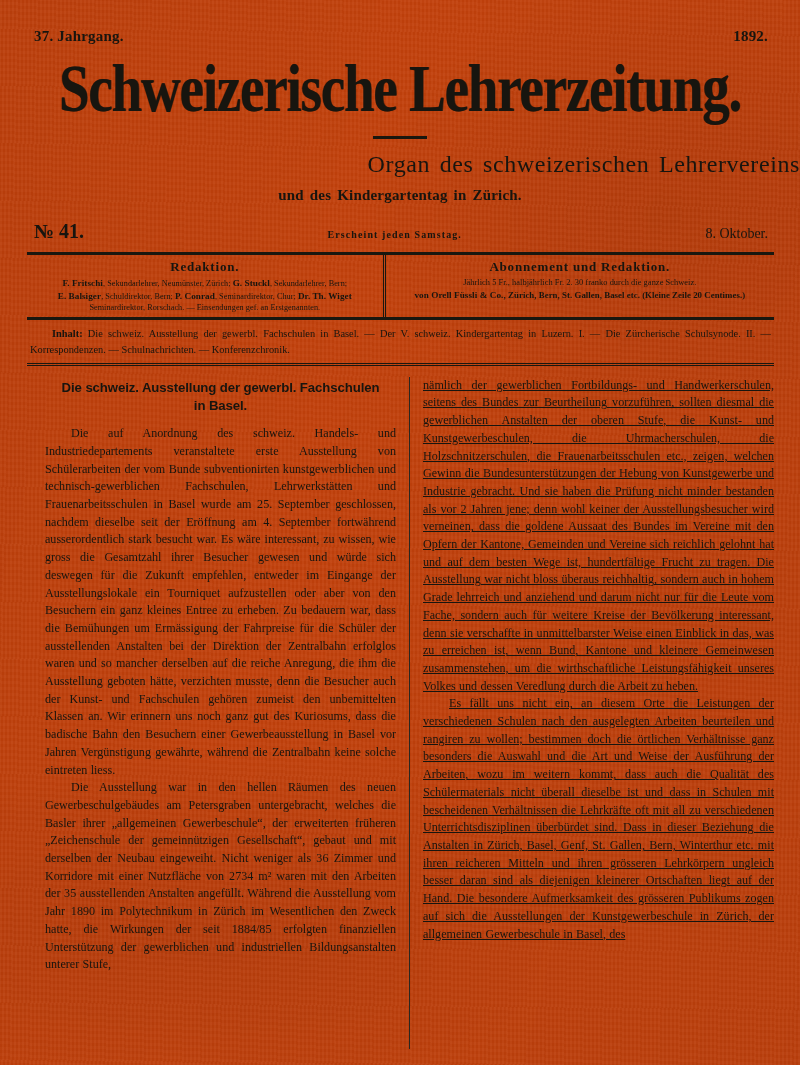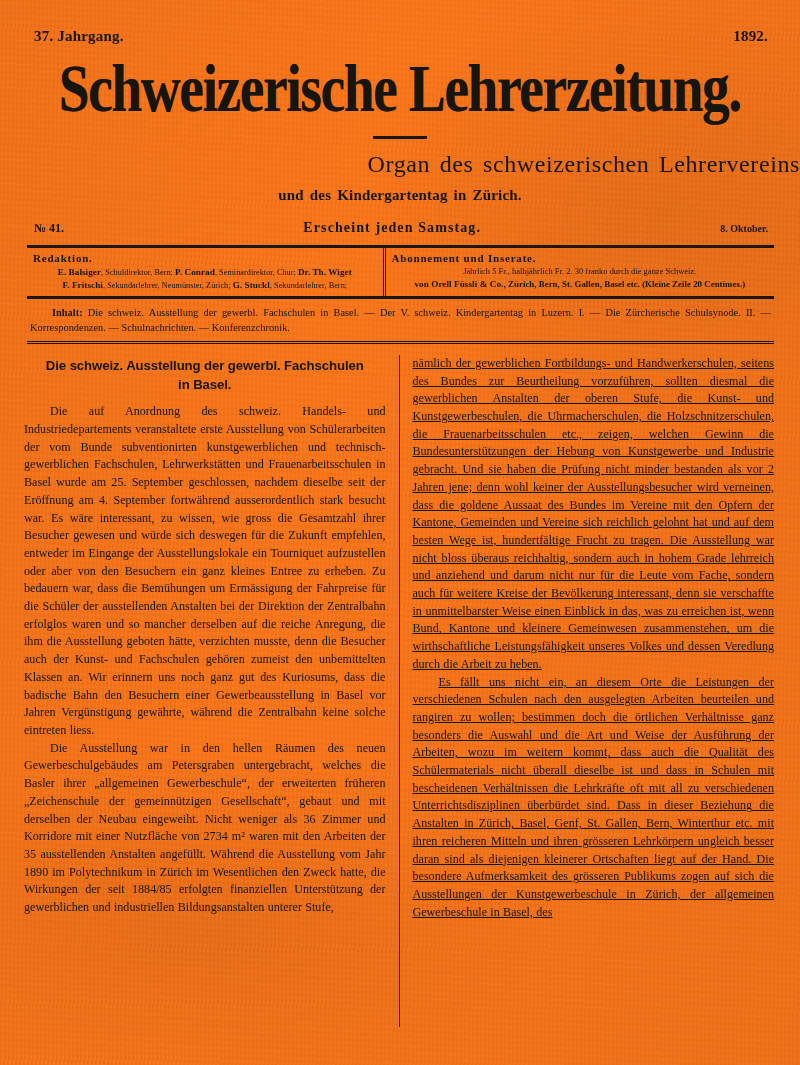--- a/index.html
+++ b/index.html
@@ -5,21 +5,21 @@
   html, body {
     margin: 0;
     padding: 0;
     background: #8a8a88;
   }
   .page {
     position: relative;
     width: 800px;
     height: 1065px;
     margin: 0 auto;
-    background: #f97316;
+    background: #c2410c;
     overflow: hidden;
     font-family: "Liberation Serif", serif;
     color: #17150f;
   }
   
   .paper-grain {
     position: absolute;
     inset: 0;
     pointer-events: none;
     background:
@@ -92,42 +92,42 @@
     letter-spacing: .2px;
     word-spacing: 2px;
   }
   .issueline {
     display: flex;
     justify-content: space-between;
     align-items: baseline;
     padding: 16px 32px 0 34px;
     font-size: 14px;
   }
-  .issue-no { font-weight: bold; font-size: 12px; }
-  .issue-center { font-weight: bold; font-size: 14px; letter-spacing: 1.1px; }
-  .issue-date { font-weight: bold; font-size: 10px; }
+  .issue-no { font-weight: bold; font-size: 20px; }
+  .issue-center { font-weight: bold; font-size: 10px; letter-spacing: 1.1px; }
+  .issue-date { font-weight: normal; font-size: 14px; }
 
   
   .boxes {
     margin: 9px 26px 0 27px;
     border-top: 3px solid #19170f;
     border-bottom: 3px solid #19170f;
     display: flex;
     align-items: stretch;
   }
   .box {
     flex: 1 1 0;
     padding: 3px 6px 4px 6px;
     box-sizing: border-box;
   }
   .box.left { border-right: 3px double #19170f; flex: 0 0 48%; }
   .box h3 {
     margin: 1px 0 2px 0;
-    text-align: left;
-    font-size: 11px;
+    text-align: center;
+    font-size: 13px;
     font-weight: bold;
     letter-spacing: .8px;
   }
   .box .ln {
     font-size: 8.2px;
     line-height: 1.32;
     text-align: center;
     letter-spacing: .05px;
   }
   .box .ln b { font-size: 9.2px; }
@@ -143,21 +143,21 @@
   .inhalt {
     font-size: 10.4px;
     line-height: 1.5;
     text-align: justify;
     text-indent: 22px;
   }
   .inhalt b { font-weight: bold; }
 
   
   .cols {
-    margin: 11px 26px 0 24px;
+    margin: 11px 26px 0 45px;
     display: flex;
     gap: 0;
     height: 672px;
   }
   .col {
     flex: 1 1 0;
     box-sizing: border-box;
     font-size: 12.1px;
     line-height: 1.465;
     text-align: justify;
@@ -205,25 +205,26 @@
 
     <div class="issueline">
       <span class="issue-no">№ 41.</span>
       <span class="issue-center">Erscheint jeden Samstag.</span>
       <span class="issue-date">8. Oktober.</span>
     </div>
 
     <div class="boxes">
       <div class="box left">
         <h3>Redaktion.</h3>
+        <div class="ln"><b>F. Fritschi</b><span>, Sekundarlehrer, Neumünster, Zürich; </span><b>G. Stuckl</b><span>, Sekundarlehrer, Bern;</span></div>
         <div class="ln"><b>E. Balsiger</b><span>, Schuldirektor, Bern; </span><b>P. Conrad</b><span>, Seminardirektor, Chur; </span><b>Dr. Th. Wiget</b></div>
-        <div class="ln"><b>F. Fritschi</b><span>, Sekundarlehrer, Neumünster, Zürich; </span><b>G. Stuckl</b><span>, Sekundarlehrer, Bern;</span></div>
+        <div class="ln">Seminardirektor, Rorschach. — Einsendungen gef. an Erstgenannten.</div>
       </div>
       <div class="box right">
-        <h3>Abonnement und Inserate.</h3>
+        <h3>Abonnement und Redaktion.</h3>
         <div class="ln">Jährlich 5 Fr., halbjährlich Fr. 2. 30 franko durch die ganze Schweiz.</div>
         <div class="ln em"><b>von Orell Füssli &amp; Co., </b><span>Zürich, Bern, St. Gallen, Basel etc. (Kleine Zeile 20 Centimes.)</span></div>
       </div>
     </div>
 
     <div class="inhalt-wrap">
       <div class="inhalt"><b>Inhalt:</b><span> Die schweiz. Ausstellung der gewerbl. Fachschulen in Basel. — Der V. schweiz. Kindergartentag in Luzern. I. — Die Zürcherische Schulsynode. II. — Korrespondenzen. — Schulnachrichten. — Konferenzchronik.</span></div>
     </div>
 
     <div class="cols">

